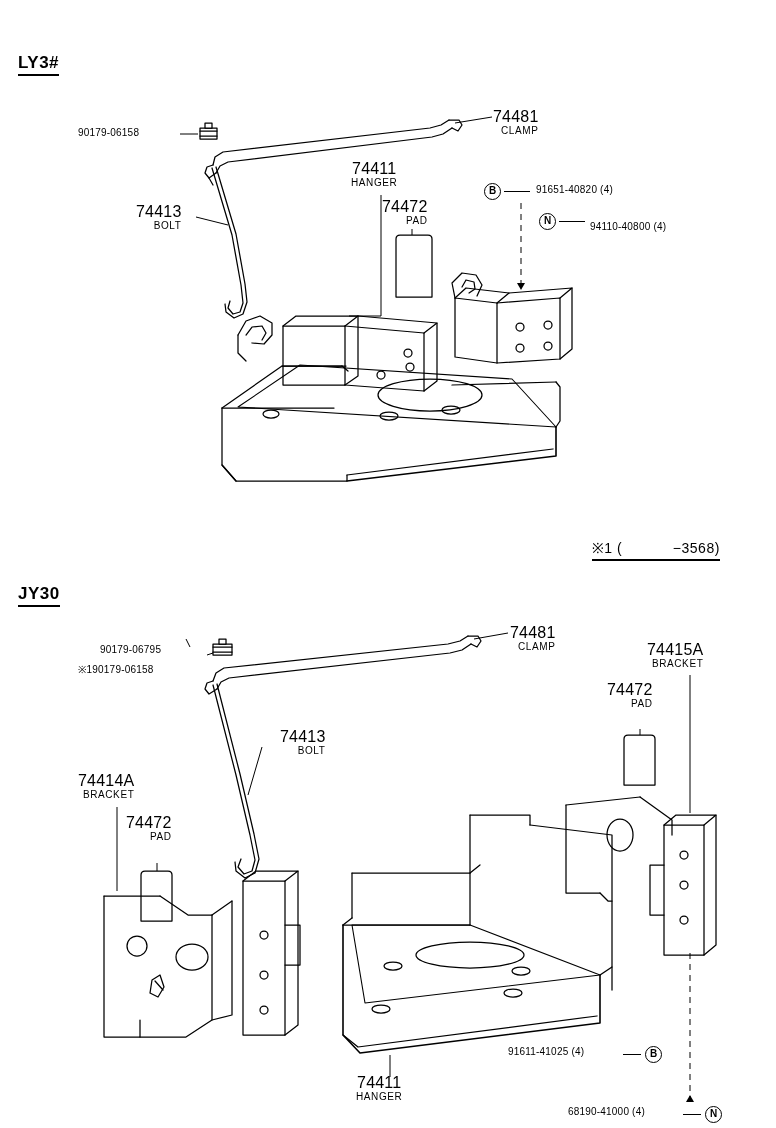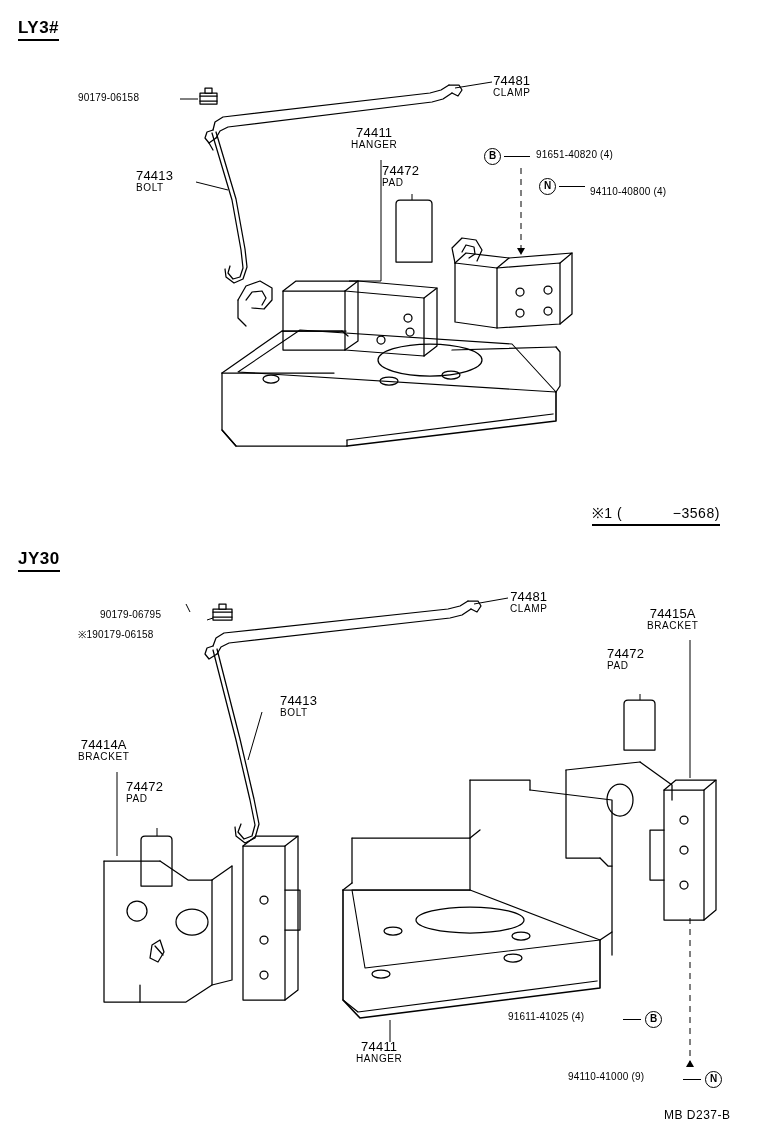--- a/index.html
+++ b/index.html
@@ -4,26 +4,26 @@
 <style>
   html,body{margin:0;padding:0;}
   body{
     width:776px;height:1128px;
     background:#ffffff;
     font-family:"Liberation Sans", sans-serif;
     color:#000;
     position:relative;
     overflow:hidden;
   }
-  .page{position:relative;width:776px;height:798px;}
+  .page{position:relative;width:776px;height:798px;margin-top:35px;}
 
   
   .lbl{position:absolute;white-space:nowrap;line-height:1.05;}
-  .lbl .num{font-size:13px;letter-spacing:.2px;display:block;}
-  .lbl .sub{font-size:10px;letter-spacing:.6px;display:block;text-align:left;}
+  .lbl .num{font-size:16px;letter-spacing:.2px;display:block;}
+  .lbl .sub{font-size:10px;letter-spacing:.6px;display:block;text-align:right;}
   .lbl.center{text-align:center;}
   .plain{position:absolute;white-space:nowrap;font-size:10px;letter-spacing:.2px;}
 
   
   .section-head{
     position:absolute;font-size:17px;font-weight:bold;letter-spacing:.5px;
     padding-bottom:1px;border-bottom:2px solid #000;
   }
   .note-head{
     position:absolute;font-size:14px;letter-spacing:.5px;
@@ -304,19 +304,19 @@
 
   <div class="lbl center" style="left:356px;top:1040px;">
     <span class="num">74411</span>
     <span class="sub">HANGER</span>
   </div>
 
   <div class="plain" style="left:508px;top:1011px;">91611-41025 (4)</div>
   <div class="ln h1px" style="left:623px;top:1019px;width:18px;"></div>
   <div class="circ" style="left:645px;top:1011px;">B</div>
 
-  <div class="plain" style="left:568px;top:1071px;">94110-41000 (9)</div>
+  <div class="plain" style="left:568px;top:1071px;">68190-41000 (4)</div>
   <div class="ln h1px" style="left:683px;top:1079px;width:18px;"></div>
   <div class="circ" style="left:705px;top:1071px;">N</div>
 
   <div class="foot" style="left:664px;top:1108px;">MB  D237-B</div>
 
 </div>
 
 </body></html>

